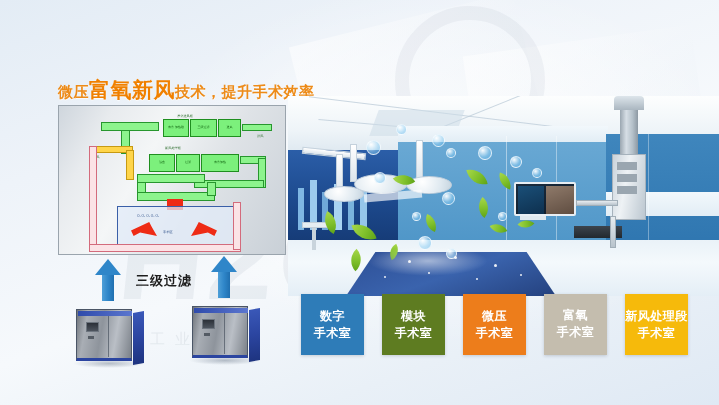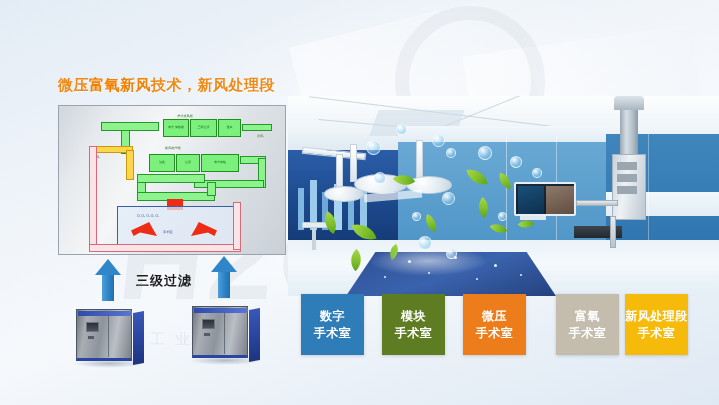--- a/index.html
+++ b/index.html
@@ -63,21 +63,21 @@
   #title {
     position: absolute;
     left: 58px; top: 76px;
     font-size: 15px;
     font-weight: 700;
     color: #ED8B18;
     letter-spacing: 0.5px;
     white-space: nowrap;
     text-shadow: 0 1px 1px rgba(255,255,255,0.8);
   }
-  #title .hl { font-size: 15px; color: #F08000; font-weight: 700; text-align: center; }
+  #title .hl { font-size: 21px; color: #F08000; font-weight: 700; text-align: center; }
 
   
   #diagram-panel {
     position: absolute;
     left: 58px; top: 105px;
     width: 228px; height: 150px;
     background: linear-gradient(120deg, #cfd6dd 0%, #e8ebee 18%, #f4f6f7 38%, #dfe3e7 62%, #c9d0d7 100%);
     border: 1px solid #9aa4ad;
     overflow: hidden;
   }
@@ -293,21 +293,21 @@
 
 <div id="slide">
 
   <div class="wm-sheet s1"></div>
   <div class="wm-sheet s2"></div>
   <div class="wm-ring r1"></div>
   <div class="wm-letters">H2O</div>
   <div class="wm-sub">工业科技</div>
 
   <div id="title">
-    <span>微压</span><span class="hl">富氧新风</span><span>技术，新风处理段</span>
+    <span>微压</span><span class="hl">富氧新风</span><span>技术，提升手术效率</span>
   </div>
 
   <div id="diagram-panel">
 
     <div class="dg dlabel" style="left:118px; top:8px;">净化送风段</div>
 
     <div class="dg gduct" style="left:42px; top:16px; width:58px; height:9px;"></div>
     <div class="dg gduct" style="left:62px; top:24px; width:9px; height:24px;"></div>
 
     <div class="dg gbox" style="left:104px; top:13px; width:26px; height:18px;">
@@ -496,21 +496,21 @@
   <div class="catbox" id="cat1" style="left:382px; top:294px; background:#5E7C21;">
     <span>模块</span>
     <span>手术室</span>
   </div>
 
   <div class="catbox" id="cat2" style="left:463px; top:294px; background:#ED7D1B;">
     <span>微压</span>
     <span>手术室</span>
   </div>
 
-  <div class="catbox" id="cat3" style="left:556px; top:294px; background:#C4BDAE;">
+  <div class="catbox" id="cat3" style="left:544px; top:294px; background:#C4BDAE;font-family:Liberation Mono, monospace;">
     <span>富氧</span>
     <span>手术室</span>
   </div>
 
   <div class="catbox" id="cat4" style="left:625px; top:294px; background:#F6BA0B;">
     <span>新风处理段</span>
     <span>手术室</span>
   </div>
 
 </div>

